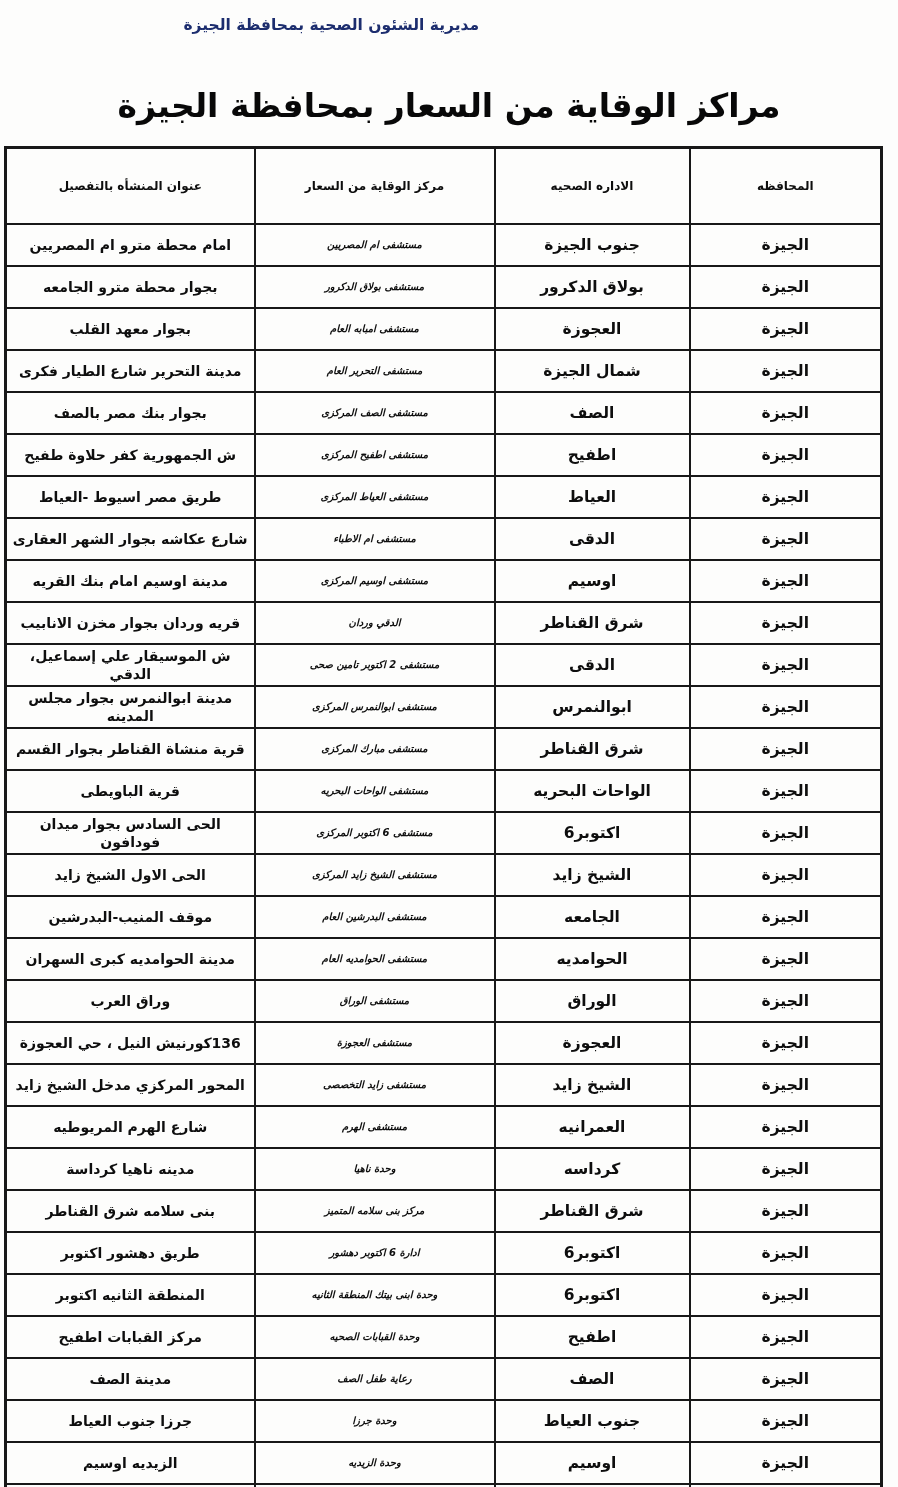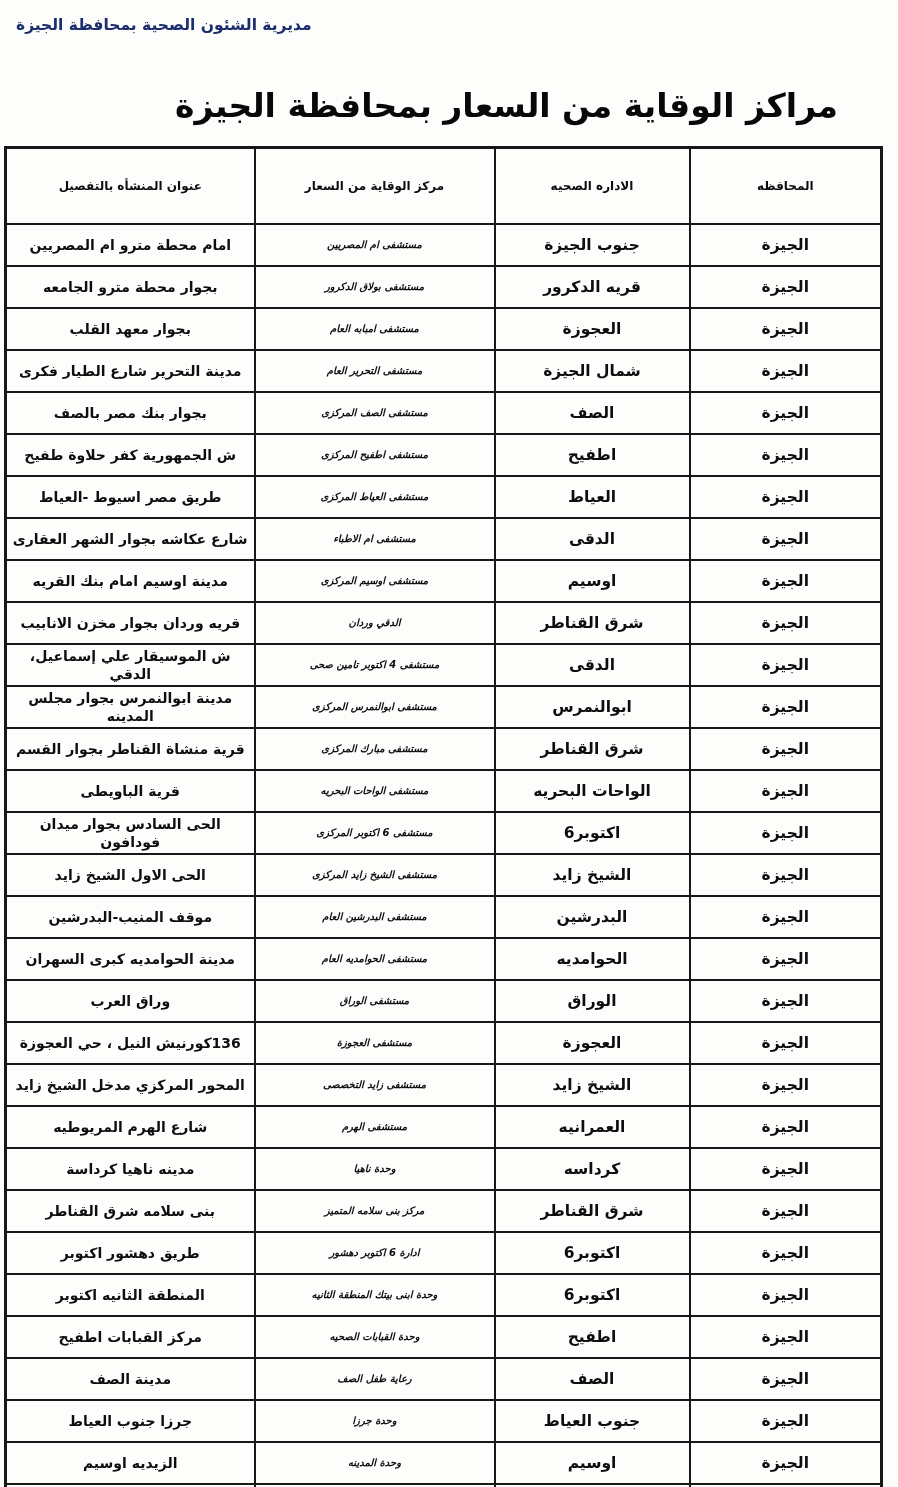--- a/index.html
+++ b/index.html
@@ -8,31 +8,32 @@
     width:898px; height:1487px;
     margin:0;
     background:#fdfdfc;
     overflow:hidden;
     direction:rtl;
     font-family:"DejaVu Sans", sans-serif;
     color:#0e0e0e;
   }
   .letterhead {
     position:absolute;
-    top:14px; left:16px;
+    top:14px; left:9px;
     width:470px;
-    text-align:left;
+    text-align:right;
     font-weight:bold;
     font-size:15.5px;
     line-height:23px;
   }
   .title {
     position:absolute;
     top:86px; right:60px; left:60px;
     margin:0;
+    text-align:center;
     font-size:33px;
     font-weight:bold;
     color:#080808;
     letter-spacing:0;
   }
   table.centers {
     position:absolute;
     top:146px; left:4px;
     width:876px;
     border-collapse:collapse;
@@ -88,21 +89,21 @@
     </thead>
     <tbody id="centers-tbody">
         <tr>
           <td>الجيزة</td>
           <td>جنوب الجيزة</td>
           <td>مستشفى ام المصريين</td>
           <td>امام محطة مترو ام المصريين</td>
         </tr>
         <tr>
           <td>الجيزة</td>
-          <td>قريه الدكرور</td>
+          <td>بولاق الدكرور</td>
           <td>مستشفى بولاق الدكرور</td>
           <td>بجوار محطة مترو الجامعه</td>
         </tr>
         <tr>
           <td>الجيزة</td>
           <td>العجوزة</td>
           <td>مستشفى امبابه العام</td>
           <td>بجوار معهد القلب</td>
         </tr>
         <tr>
@@ -143,21 +144,21 @@
         </tr>
         <tr>
           <td>الجيزة</td>
           <td>شرق القناطر</td>
           <td>الدقي وردان</td>
           <td>قريه وردان بجوار مخزن الانابيب</td>
         </tr>
         <tr>
           <td>الجيزة</td>
           <td>الدقى</td>
-          <td>مستشفى 4 اكتوبر تامين صحى</td>
+          <td>مستشفى 2 اكتوبر تامين صحى</td>
           <td>ش الموسيقار علي إسماعيل، الدقي</td>
         </tr>
         <tr>
           <td>الجيزة</td>
           <td>ابوالنمرس</td>
           <td>مستشفى ابوالنمرس المركزى</td>
           <td>مدينة ابوالنمرس بجوار مجلس المدينه</td>
         </tr>
         <tr>
           <td>الجيزة</td>
@@ -178,21 +179,21 @@
           <td>الحى السادس بجوار ميدان فودافون</td>
         </tr>
         <tr>
           <td>الجيزة</td>
           <td>الشيخ زايد</td>
           <td>مستشفى الشيخ زايد المركزى</td>
           <td>الحى الاول الشيخ زايد</td>
         </tr>
         <tr>
           <td>الجيزة</td>
-          <td>البدرشين</td>
+          <td>الجامعه</td>
           <td>مستشفى البدرشين العام</td>
           <td>موقف المنيب-البدرشين</td>
         </tr>
         <tr>
           <td>الجيزة</td>
           <td>الحوامديه</td>
           <td>مستشفى الحوامديه العام</td>
           <td>مدينة الحوامديه كبرى السهران</td>
         </tr>
         <tr>
@@ -257,21 +258,21 @@
         </tr>
         <tr>
           <td>الجيزة</td>
           <td>جنوب العياط</td>
           <td>وحدة جرزا</td>
           <td>جرزا جنوب العياط</td>
         </tr>
         <tr>
           <td>الجيزة</td>
           <td>اوسيم</td>
-          <td>وحدة المدينه</td>
+          <td>وحدة الزيديه</td>
           <td>الزيديه اوسيم</td>
         </tr>
         <tr>
           <td>الجيزة</td>
           <td>غرب القناطر</td>
           <td>وحدة المنصوريه</td>
           <td>المنصوريه غرب القناطر</td>
         </tr>
       </tbody>
   </table>

